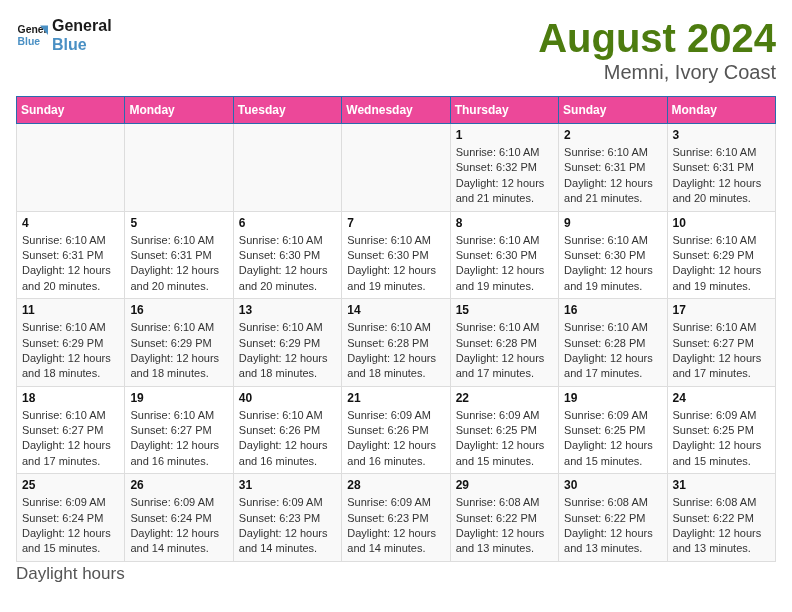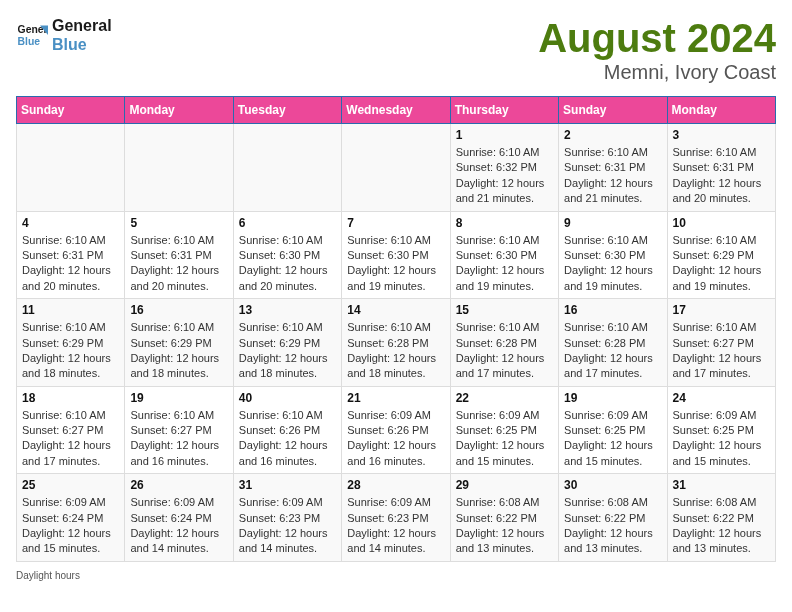--- a/index.html
+++ b/index.html
@@ -78,22 +78,22 @@
       line-height: 1.4;
       font-size: 11px;
     }
     .empty-cell {
       background: #fff !important;
     }
     tbody tr:nth-child(odd) .empty-cell {
       background: #f9f9f9 !important;
     }
     .footer-note {
-      margin-top: 8px;
-      font-size: 10px;
+      margin-top: 2px;
+      font-size: 17px;
       color: #555;
     }
   </style>
 </head>
 <body>
 
 <div class="header">
   <div class="logo">
     <svg class="logo-icon" viewBox="0 0 40 40" xmlns="http://www.w3.org/2000/svg">
       <text x="2" y="18" font-size="13" font-weight="bold" fill="#1a1a1a">General</text>

